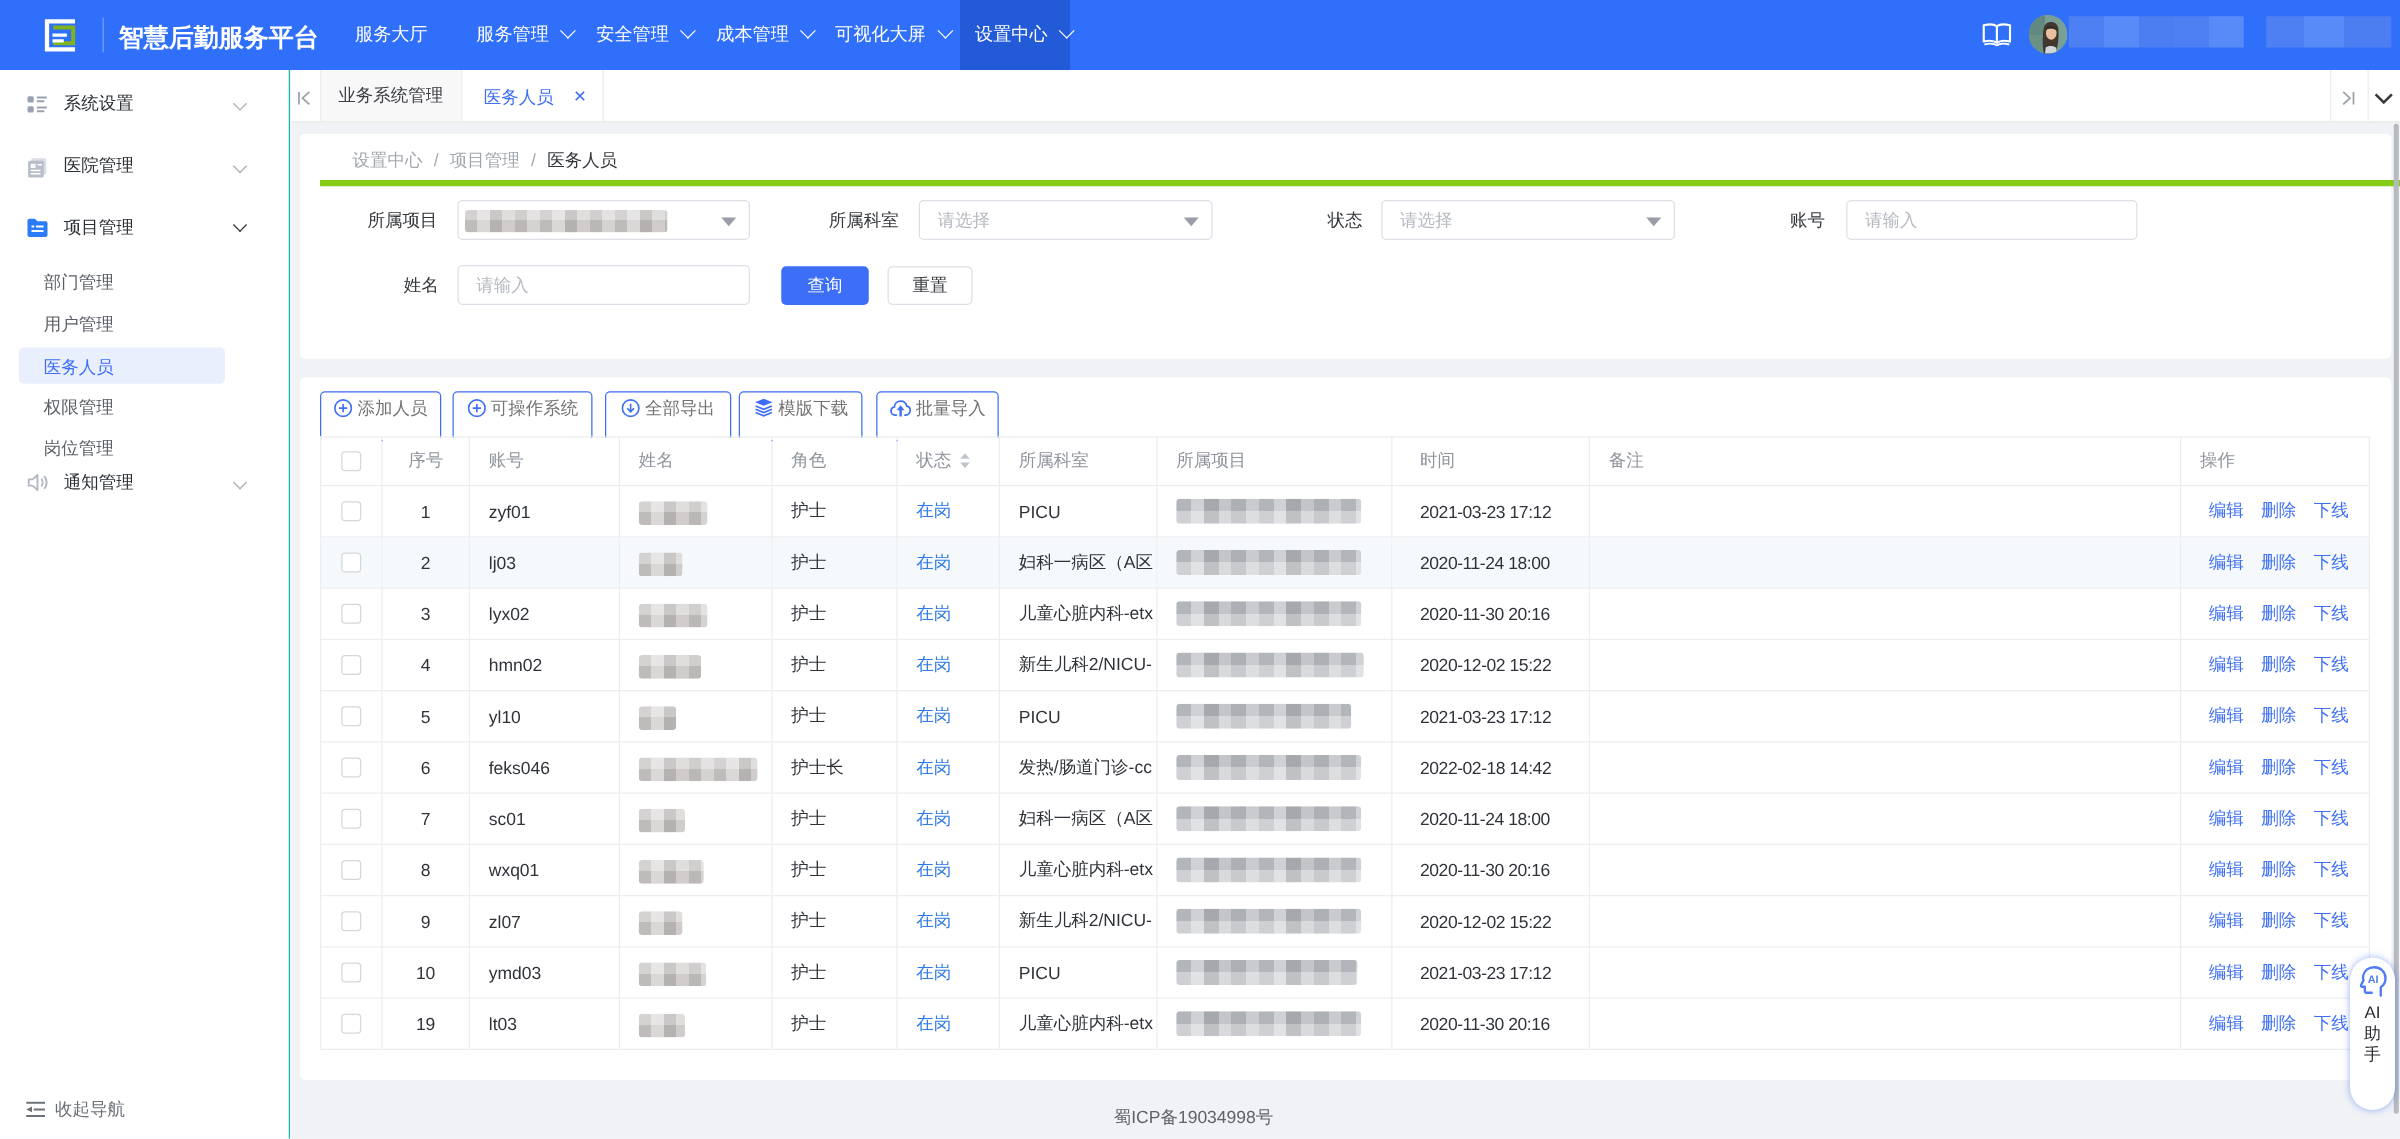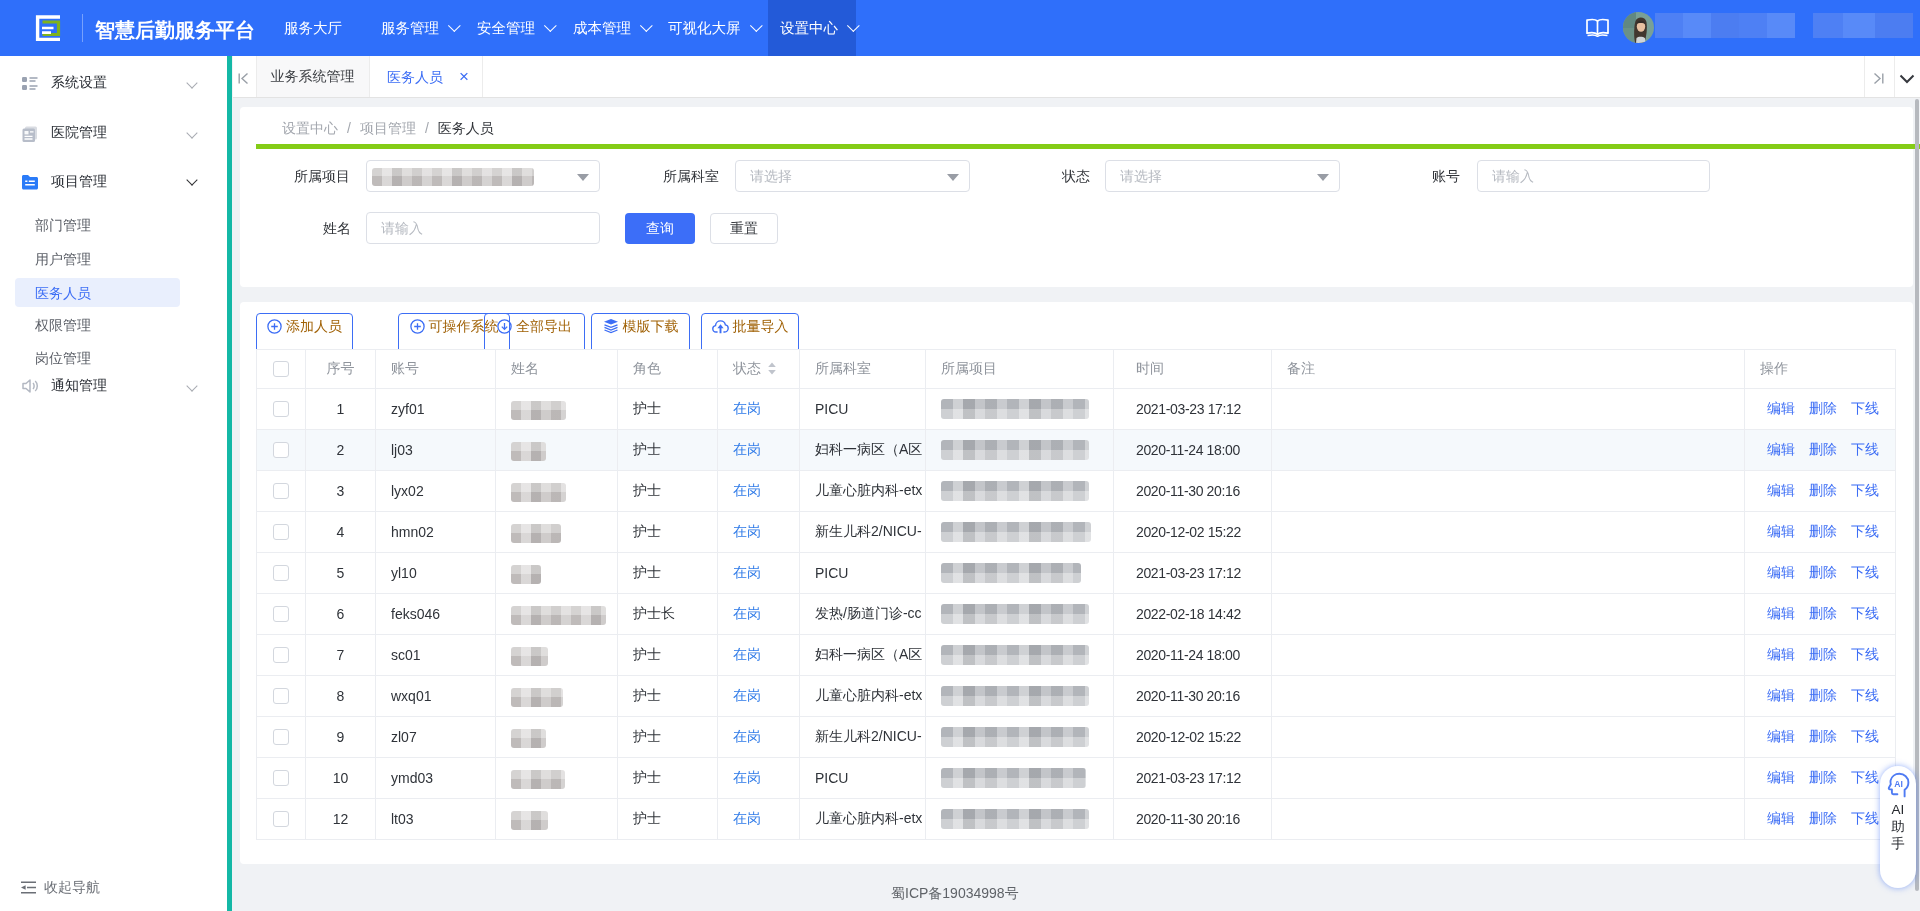--- a/index.html
+++ b/index.html
@@ -15,21 +15,21 @@
 .navitem .chev { display:inline-block; width:9px; height:9px; border-right:1.5px solid #fff; border-bottom:1.5px solid #fff; transform:rotate(45deg) translateY(-4px); margin-left:8px; }
 #navactive { position:absolute; left:768px; top:0; width:88px; height:56px; background:#235ad8; }
 .bookicon { position:absolute; left:1585px; top:18px; }
 #avatar { position:absolute; left:1623px; top:12px; width:31px; height:31px; border-radius:50%; overflow:hidden; }
 .bluemask1 { position:absolute; left:1655px; top:13px; width:140px; height:25px;
   background:repeating-linear-gradient(90deg,#4e80f4 0 28px,#588af8 28px 56px,#4c7df1 56px 84px); }
 .bluemask2 { position:absolute; left:1813px; top:13px; width:100px; height:25px;
   background:repeating-linear-gradient(90deg,#4e80f4 0 30px,#588af8 30px 62px,#4c7df1 62px 100px); }
 
 
-#side { position:absolute; left:0; top:56px; width:232px; height:855px; background:#fff; border-right:5px solid #14b8a6; }
+#side { position:absolute; left:0; top:56px; width:232px; height:855px; background:#fff; border-right:1px solid #14b8a6; }
 .sitem { position:absolute; left:0; width:232px; height:20px; }
 .sitem .txt { position:absolute; left:51px; top:0; font-size:14px; color:#2b2f36; }
 .sitem .ic { position:absolute; left:21px; top:1px; }
 .schev { position:absolute; left:188px; top:5px; width:8px; height:8px; border-right:1.4px solid #a8abb2; border-bottom:1.4px solid #a8abb2; transform:rotate(45deg); }
 .schev.dark { border-color:#303133; }
 .sub { position:absolute; left:35px; font-size:14px; color:#5a5e66; }
 #subactive { position:absolute; left:15px; top:222px; width:165px; height:29px; background:#e9effd; border-radius:4px; }
 #collapse { position:absolute; left:20px; top:823px; color:#6b6f76; font-size:14px; }
 
 
@@ -51,21 +51,21 @@
 .ph { color:#b6bac1; padding-left:14px; font-size:14px; }
 .selarrow { position:absolute; right:10px; top:13px; width:0; height:0; border-left:6px solid transparent; border-right:6px solid transparent; border-top:7px solid #999da5; }
 .mosaic { border-radius:3px; background:repeating-linear-gradient(90deg, rgba(255,255,255,0) 0 10px, rgba(255,255,255,.42) 10px 20px, rgba(0,0,0,.05) 20px 30px, rgba(255,255,255,.25) 30px 40px, rgba(0,0,0,.02) 40px 50px, rgba(255,255,255,.35) 50px 60px),
   repeating-linear-gradient(0deg, #bfbbba 0 10px, #d5d3d2 10px 19px); }
 .mosaicd { border-radius:3px; background:repeating-linear-gradient(90deg, rgba(255,255,255,0) 0 12px, rgba(255,255,255,.38) 12px 22px, rgba(0,0,0,.07) 22px 34px, rgba(255,255,255,.22) 34px 44px, rgba(0,0,0,.03) 44px 56px, rgba(255,255,255,.3) 56px 66px),
   linear-gradient(180deg, #b2b5ba 0%, #b2b5ba 50%, #ced0d3 50%, #ced0d3 100%); }
 #qbtn { position:absolute; left:385px; top:106px; width:70px; height:31px; background:#3c6ef8; color:#fff; border-radius:4px; text-align:center; line-height:31px; font-size:14px; }
 #rbtn { position:absolute; left:470px; top:106px; width:68px; height:31px; background:#fff; border:1px solid #dcdfe6; color:#3a3d42; border-radius:4px; text-align:center; line-height:29px; font-size:14px; }
 
 #card2 { position:absolute; left:240px; top:302px; width:1673px; height:562px; background:#fff; border-radius:4px; overflow:hidden; }
-.obtn { position:absolute; top:11px; height:40px; border:1px solid #3d6ef5; border-radius:4px; color:#a16207; font-size:14px; line-height:25px; text-align:center; }
+.obtn { position:absolute; top:11px; height:40px; border:1px solid #3d6ef5; border-radius:4px; color:#737373; font-size:14px; line-height:25px; text-align:center; }
 .obtn svg { vertical-align:-3px; margin-right:4px; }
 
 
 #tbl { position:absolute; left:16px; top:47px; width:1639px; }
 table { border-collapse:collapse; table-layout:fixed; width:1639px; font-size:14px; }
 th,td { border:1px solid #ebedf1; height:41px; padding:0 0 0 15px; text-align:left; font-weight:normal; overflow:hidden; white-space:nowrap; }
 thead th { color:#8f949c; height:39px; background:#fff; }
 td { color:#2f3339; }
 .ck { width:16px; height:16px; border:1px solid #d3d7de; border-radius:3px; background:#fff; margin-left:1px; }
 .col-ix { text-align:center; padding:0; }
@@ -212,21 +212,21 @@
   <div class="inp ph" style="left:126px; top:105px; width:234px;">请输入</div>
   <div id="qbtn">查询</div>
   <div id="rbtn">重置</div>
 </div>
 
 <div id="card2">
   <div class="obtn" style="left:16px; width:97px;"><svg width="15" height="15" viewBox="0 0 15 15">
         <circle cx="7.5" cy="7.5" r="6.6" fill="none" stroke="#3d6ef5" stroke-width="1.3"></circle>
         <path d="M7.5 4.2v6.6M4.2 7.5h6.6" stroke="#3d6ef5" stroke-width="1.3"></path>
       </svg>添加人员</div>
-  <div class="obtn" style="left:122px; width:112px;margin-left:36px;"><svg width="15" height="15" viewBox="0 0 15 15">
+  <div class="obtn" style="left:122px; width:112px;"><svg width="15" height="15" viewBox="0 0 15 15">
         <circle cx="7.5" cy="7.5" r="6.6" fill="none" stroke="#3d6ef5" stroke-width="1.3"></circle>
         <path d="M7.5 4.2v6.6M4.2 7.5h6.6" stroke="#3d6ef5" stroke-width="1.3"></path>
       </svg>可操作系统</div>
   <div class="obtn" style="left:244px; width:101px;"><svg width="15" height="15" viewBox="0 0 15 15">
         <circle cx="7.5" cy="7.5" r="6.6" fill="none" stroke="#3d6ef5" stroke-width="1.3"></circle>
         <path d="M7.5 4v6M4.8 7.6 L7.5 10.4 L10.2 7.6" fill="none" stroke="#3d6ef5" stroke-width="1.3"></path>
       </svg>全部导出</div>
   <div class="obtn" style="left:351px; width:99px;"><svg width="16" height="16" viewBox="0 0 16 16">
         <path d="M8 1 L15 3.8 L8 6.6 L1 3.8Z" fill="#3d6ef5"></path>
         <path d="M1.5 6.8 L8 9.4 L14.5 6.8M1.5 9.4 L8 12 L14.5 9.4M1.5 12 L8 14.6 L14.5 12" fill="none" stroke="#3d6ef5" stroke-width="1.3"></path>
@@ -460,21 +460,21 @@
               <div class="pj mosaicd" style="width:145px"></div>
             </td>
   <td class="tdt">2021-03-23 17:12</td>
   <td></td>
   <td class="tdo"><span class="oplink">编辑</span><span class="oplink">删除</span><span class="oplink" style="margin:0;">下线</span></td>
   </tr>
           <tr>
   <td class="col-ix">
               <div class="ck" style="margin:0 auto;"></div>
             </td>
-  <td class="col-ix">12</td>
+  <td class="col-ix">19</td>
   <td>lt03</td>
   <td>
               <div class="nm mosaic" style="width:37px"></div>
             </td>
   <td>护士</td>
   <td class="zg">在岗</td>
   <td>儿童心脏内科-etx</td>
   <td>
               <div class="pj mosaicd" style="width:148px"></div>
             </td>

